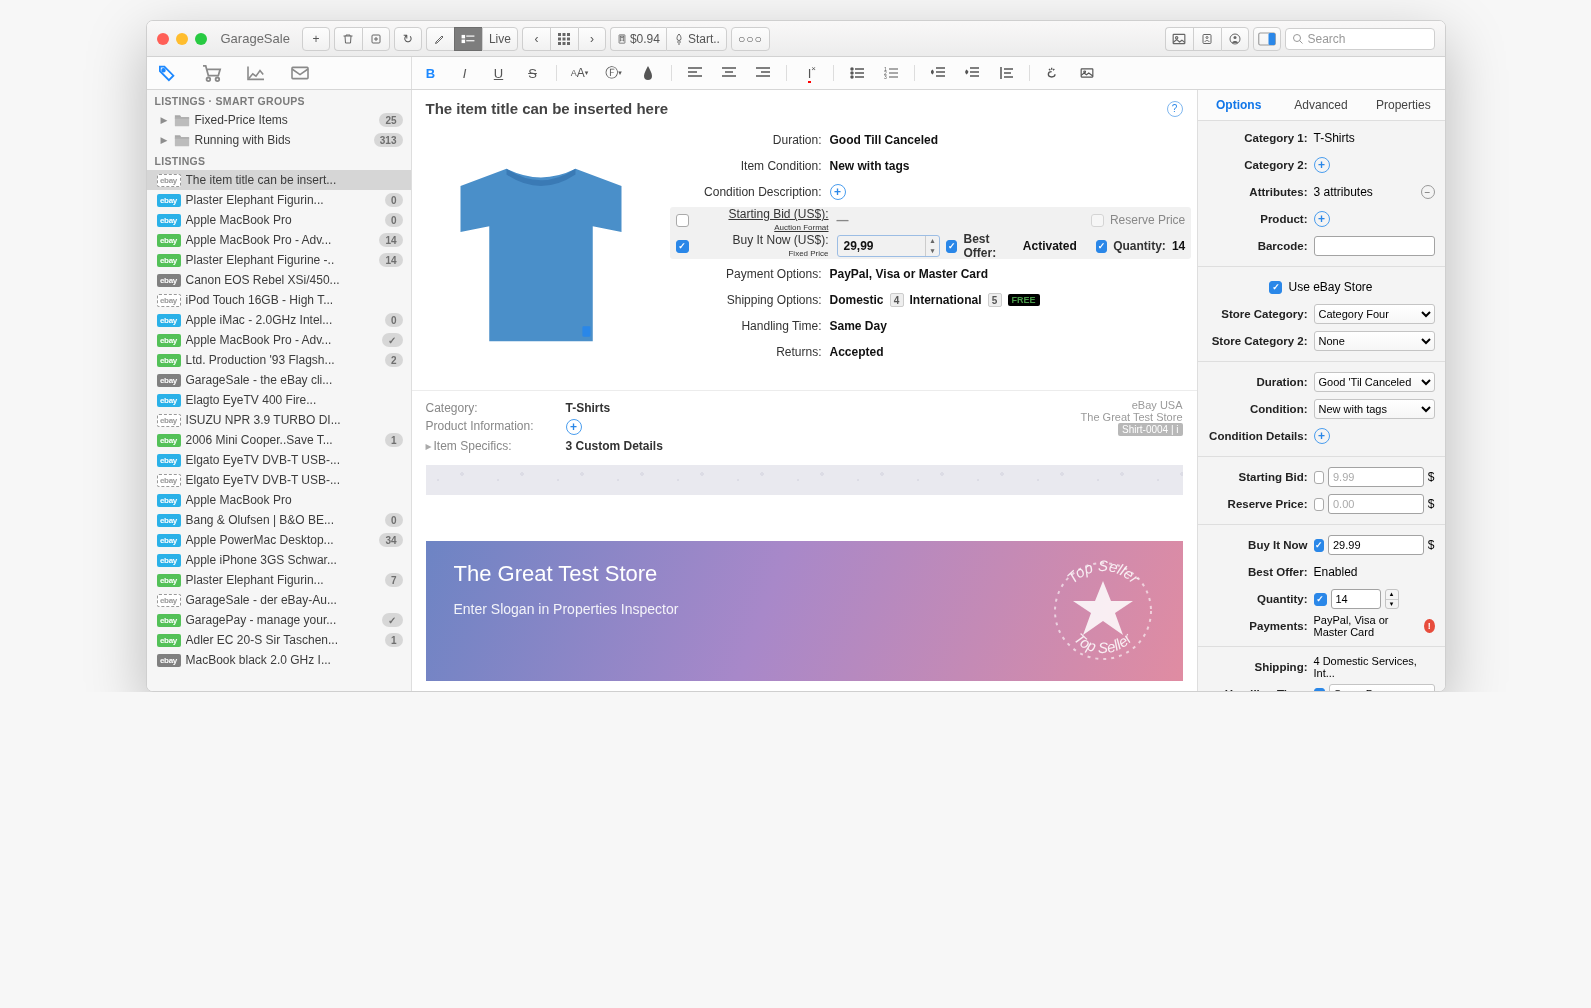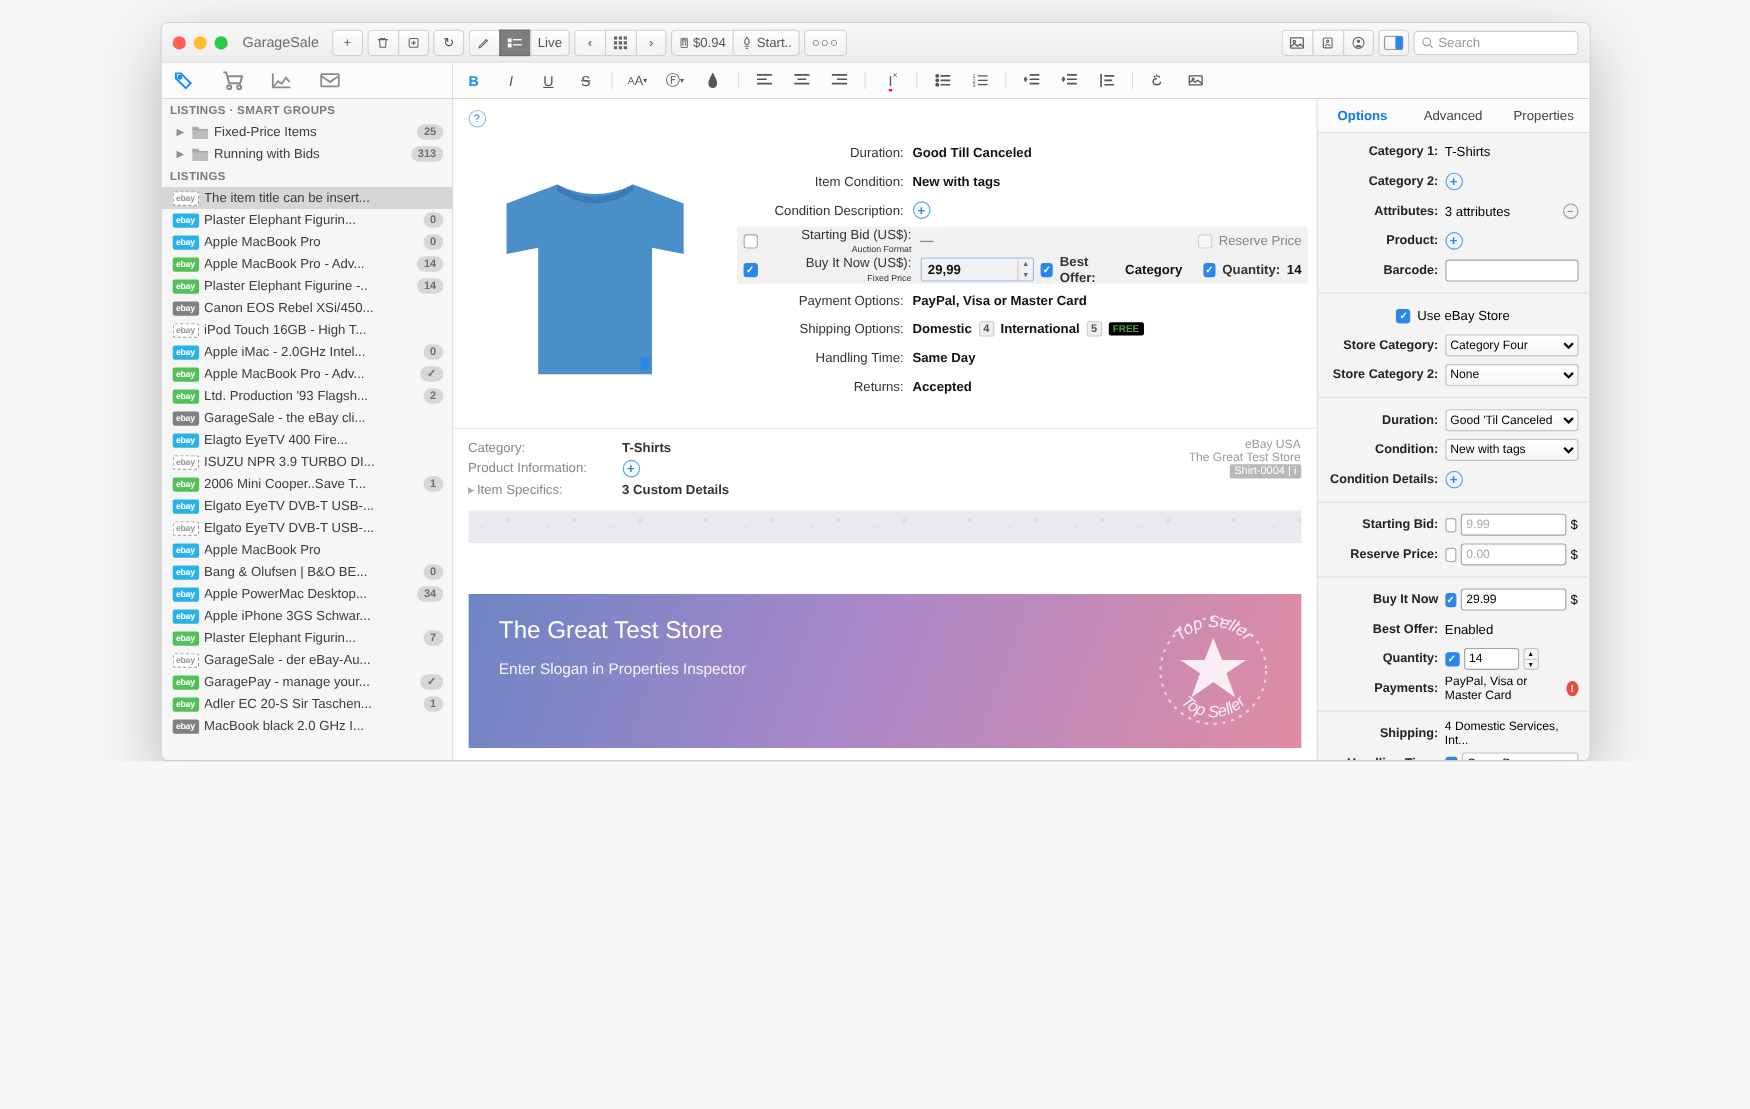--- a/index.html
+++ b/index.html
@@ -485,20 +485,21 @@
           </div>
           <div class="srow" style="padding-left: 10px;">
             <span class="badge" style="background:#808080;">ebay</span>
     <span class="label">MacBook black 2.0 GHz I...</span>
     </div>
         </div>
     </div>
 
     <div class="main">
       <div class="title-row">
+        <div class="itemtitle">The item title can be inserted here</div>
         <div class="helpbtn">?</div>
       </div>
 
       <div class="overview">
         <div class="thumb">
           <svg width="230" height="230" viewBox="0 0 200 200">
             <path d="M30 40 L70 25 Q100 40 130 25 L170 40 L170 80 L145 75 L145 175 L55 175 L55 75 L30 80 Z" fill="#4a8fc9"></path>
             <path d="M70 25 Q100 45 130 25 L130 30 Q100 50 70 30 Z" fill="#3a7ab5"></path>
             <rect x="136" y="162" width="7" height="9" fill="#2a87e8" rx="1"></rect>
           </svg>
@@ -515,42 +516,42 @@
           <div class="drow">
               <div class="k">Condition Description:</div>
               <div class="v">
                 <span class="addcircle">+</span>
               </div>
             </div>
 
           <div style="background:#f1f1f1; margin:2px 0; border-radius:3px;">
             <div class="drow" style="padding:0 6px;">
               <span class="chk" style="margin-right:12px;"></span>
-              <div class="k" style="width:136px; line-height:1;"><span>Starting Bid (US$):</span><br><span class="muted" style="font-size:8px;">Auction Format</span></div>
+              <div class="k" style="width:136px; line-height:1;text-decoration:underline;"><span>Starting Bid (US$):</span><br><span class="muted" style="font-size:8px;">Auction Format</span></div>
               <div class="v">
                   <span class="muted" style="font-weight:bold;">—</span>
                 <span style="flex:1;"></span>
                 <span class="chk" style="opacity:0.4;"></span>
                 <span class="muted">Reserve Price</span>
               </div>
             </div>
             <div class="drow" style="padding:0 6px;">
               <span class="chk on" style="margin-right:12px;"></span>
               <div class="k" style="width:136px; line-height:1;"><span>Buy It Now (US$):</span><br><span class="muted" style="font-size:8px;">Fixed Price</span></div>
               <div class="v">
                 <div class="pricebox">
                     <div class="val">29,99</div>
                     <div class="step">
                       <div>▴</div>
                       <div>▾</div>
                     </div>
                   </div>
                 <span class="chk on"></span>
                 <span style="color:#333;">Best Offer:</span> 
-                  <span style="font-weight:bold;">Category</span>
+                  <span style="font-weight:bold;">Activated</span>
                 <span style="width:8px;"></span>
                 <span class="chk on"></span>
                 <span style="color:#333;">Quantity:</span> 
                   <span style="font-weight:bold;">14</span>
               </div>
             </div>
           </div>
 
           <div class="drow">
               <div class="k">Payment Options:</div>

